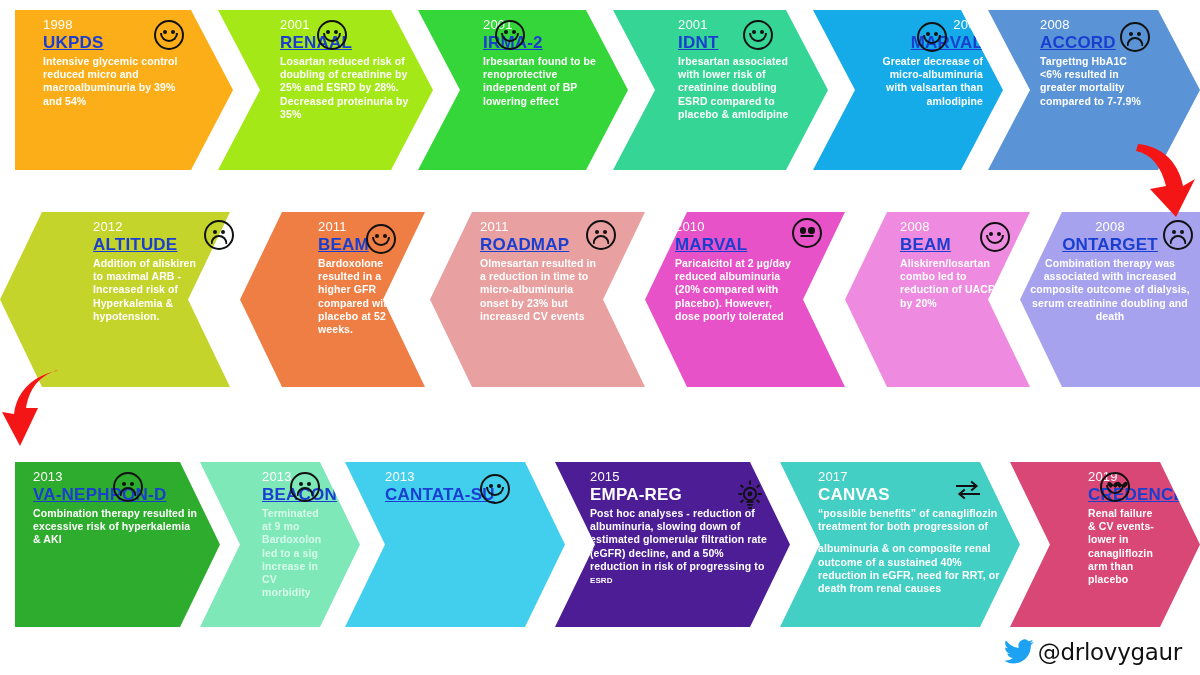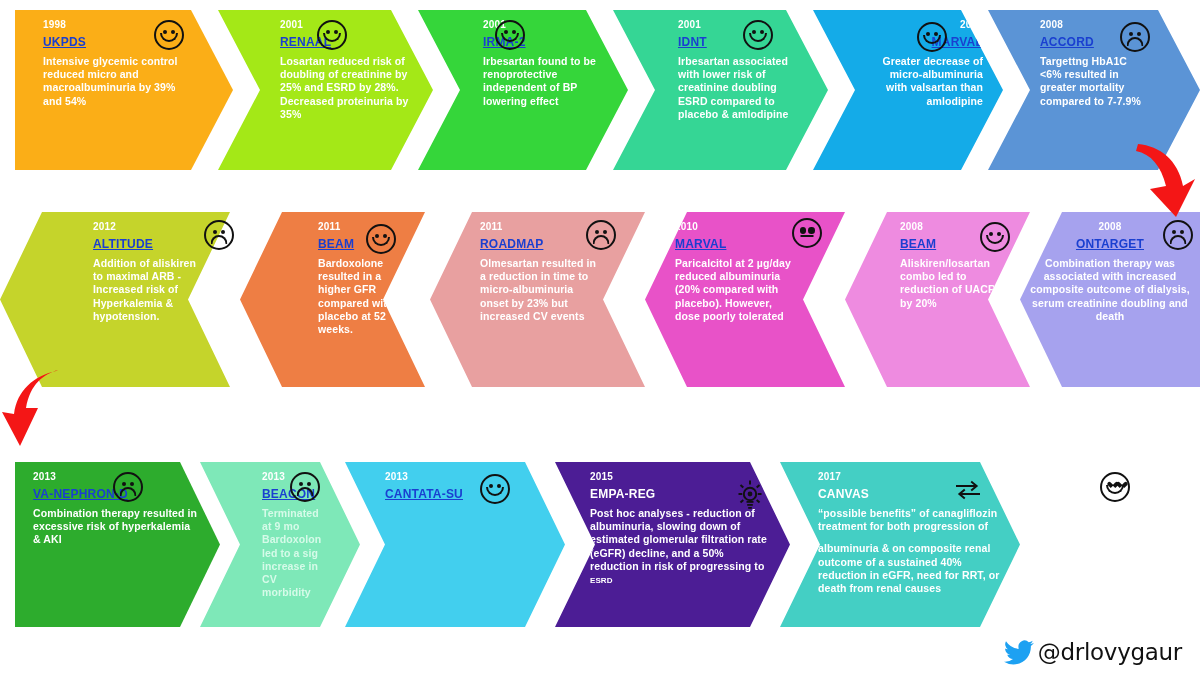--- a/index.html
+++ b/index.html
@@ -27,29 +27,29 @@
     overflow:hidden;
   }
   .chev .content{
     position:absolute;
     left:0;right:0;top:0;bottom:0;
     padding:8px 10px 6px 10px;
     box-sizing:border-box;
   }
   .year{
     color:#ffffff;
-    font-weight:bold;
-    font-size:10px;
+    font-weight:normal;
+    font-size:13px;
     line-height:13px;
     margin-bottom:5px;
     letter-spacing:.2px;
   }
   .trial{
     font-weight:bold;
-    font-size:12px;
+    font-size:17px;
     line-height:13px;
     color:#1a3fd0;
     text-decoration:underline;
     margin-bottom:6px;
     letter-spacing:.2px;
   }
   .trial.plain{text-decoration:none;color:#ffffff;}
   .desc{
     color:#ffffff;
     font-weight:bold;
@@ -106,21 +106,21 @@
 
   
   .bulb-icon,.swap-icon{position:absolute;z-index:5;}
 
   
   .red-arrow{position:absolute;z-index:6;}
 
   
   .handle{
     position:absolute;right:18px;bottom:10px;
-    display:flex;align-items:flex-end;gap:4px;
+    display:flex;align-items:flex-start;gap:4px;
     z-index:8;
   }
   .handle-text{
     font-size:23px;color:#111;font-weight:400;
     font-family:"DejaVu Sans",sans-serif;
     letter-spacing:-.3px;
   }
 </style>
 </head>
 <body>
@@ -283,20 +283,27 @@
           <div class="desc">“possible benefits” of canagliflozin treatment for both progression of</div>
           <div class="desc" style="margin-top: 9px;">albuminuria &amp; on composite renal outcome of a sustained 40% reduction in eGFR,  need for RRT, or death from renal causes</div>
         </div>
       </div>
       <div style="position: absolute; left: 955px; top: 18px; z-index: 7;">
         <span class="swap-icon"><svg width="26" height="20" viewBox="0 0 26 20">
             <path d="M2,6 H21 M17,2.2 L21.6,6 L17,9.8" fill="none" stroke="#111" stroke-width="2" stroke-linecap="square"></path>
             <path d="M24,14 H5 M9,10.2 L4.4,14 L9,17.8" fill="none" stroke="#111" stroke-width="2" stroke-linecap="square"></path>
           </svg></span>
       </div>
+      <div class="chev" style="left: 1010px; width: 190px; height: 165px; background: rgb(217, 71, 119); clip-path: polygon(0px 0px, 40px 50%, 0px 100%, 150px 100%, 190px 50%, 150px 0px);">
+        <div class="content" style="left: 68px; width: 90px; right: auto;">
+          <div class="year">2019</div>
+          <div class="trial">CREDENCE</div>
+          <div class="desc">Renal failure &amp; CV events- lower in canagliflozin arm than placebo</div>
+        </div>
+      </div>
       <div style="position: absolute; left: 1100px; top: 10px; z-index: 7;"><span class="badge" style="position:relative;display:inline-block;"><span class="heart l"></span><span class="heart r"></span><span class="mouth happy"></span></span></div>
     </div>
 
   <div class="red-arrow" style="left:1128px;top:142px;width:70px;height:78px;">
     <svg width="70" height="78" viewBox="0 0 70 78">
       <path d="M10,2 C32,4 50,18 55,44 L67,37 L48,75 L22,47 L38,44 C33,24 23,12 8,9 Z" fill="#F41616"></path>
     </svg>
   </div>
 
   <div class="red-arrow" style="left:0px;top:368px;width:70px;height:82px;">

